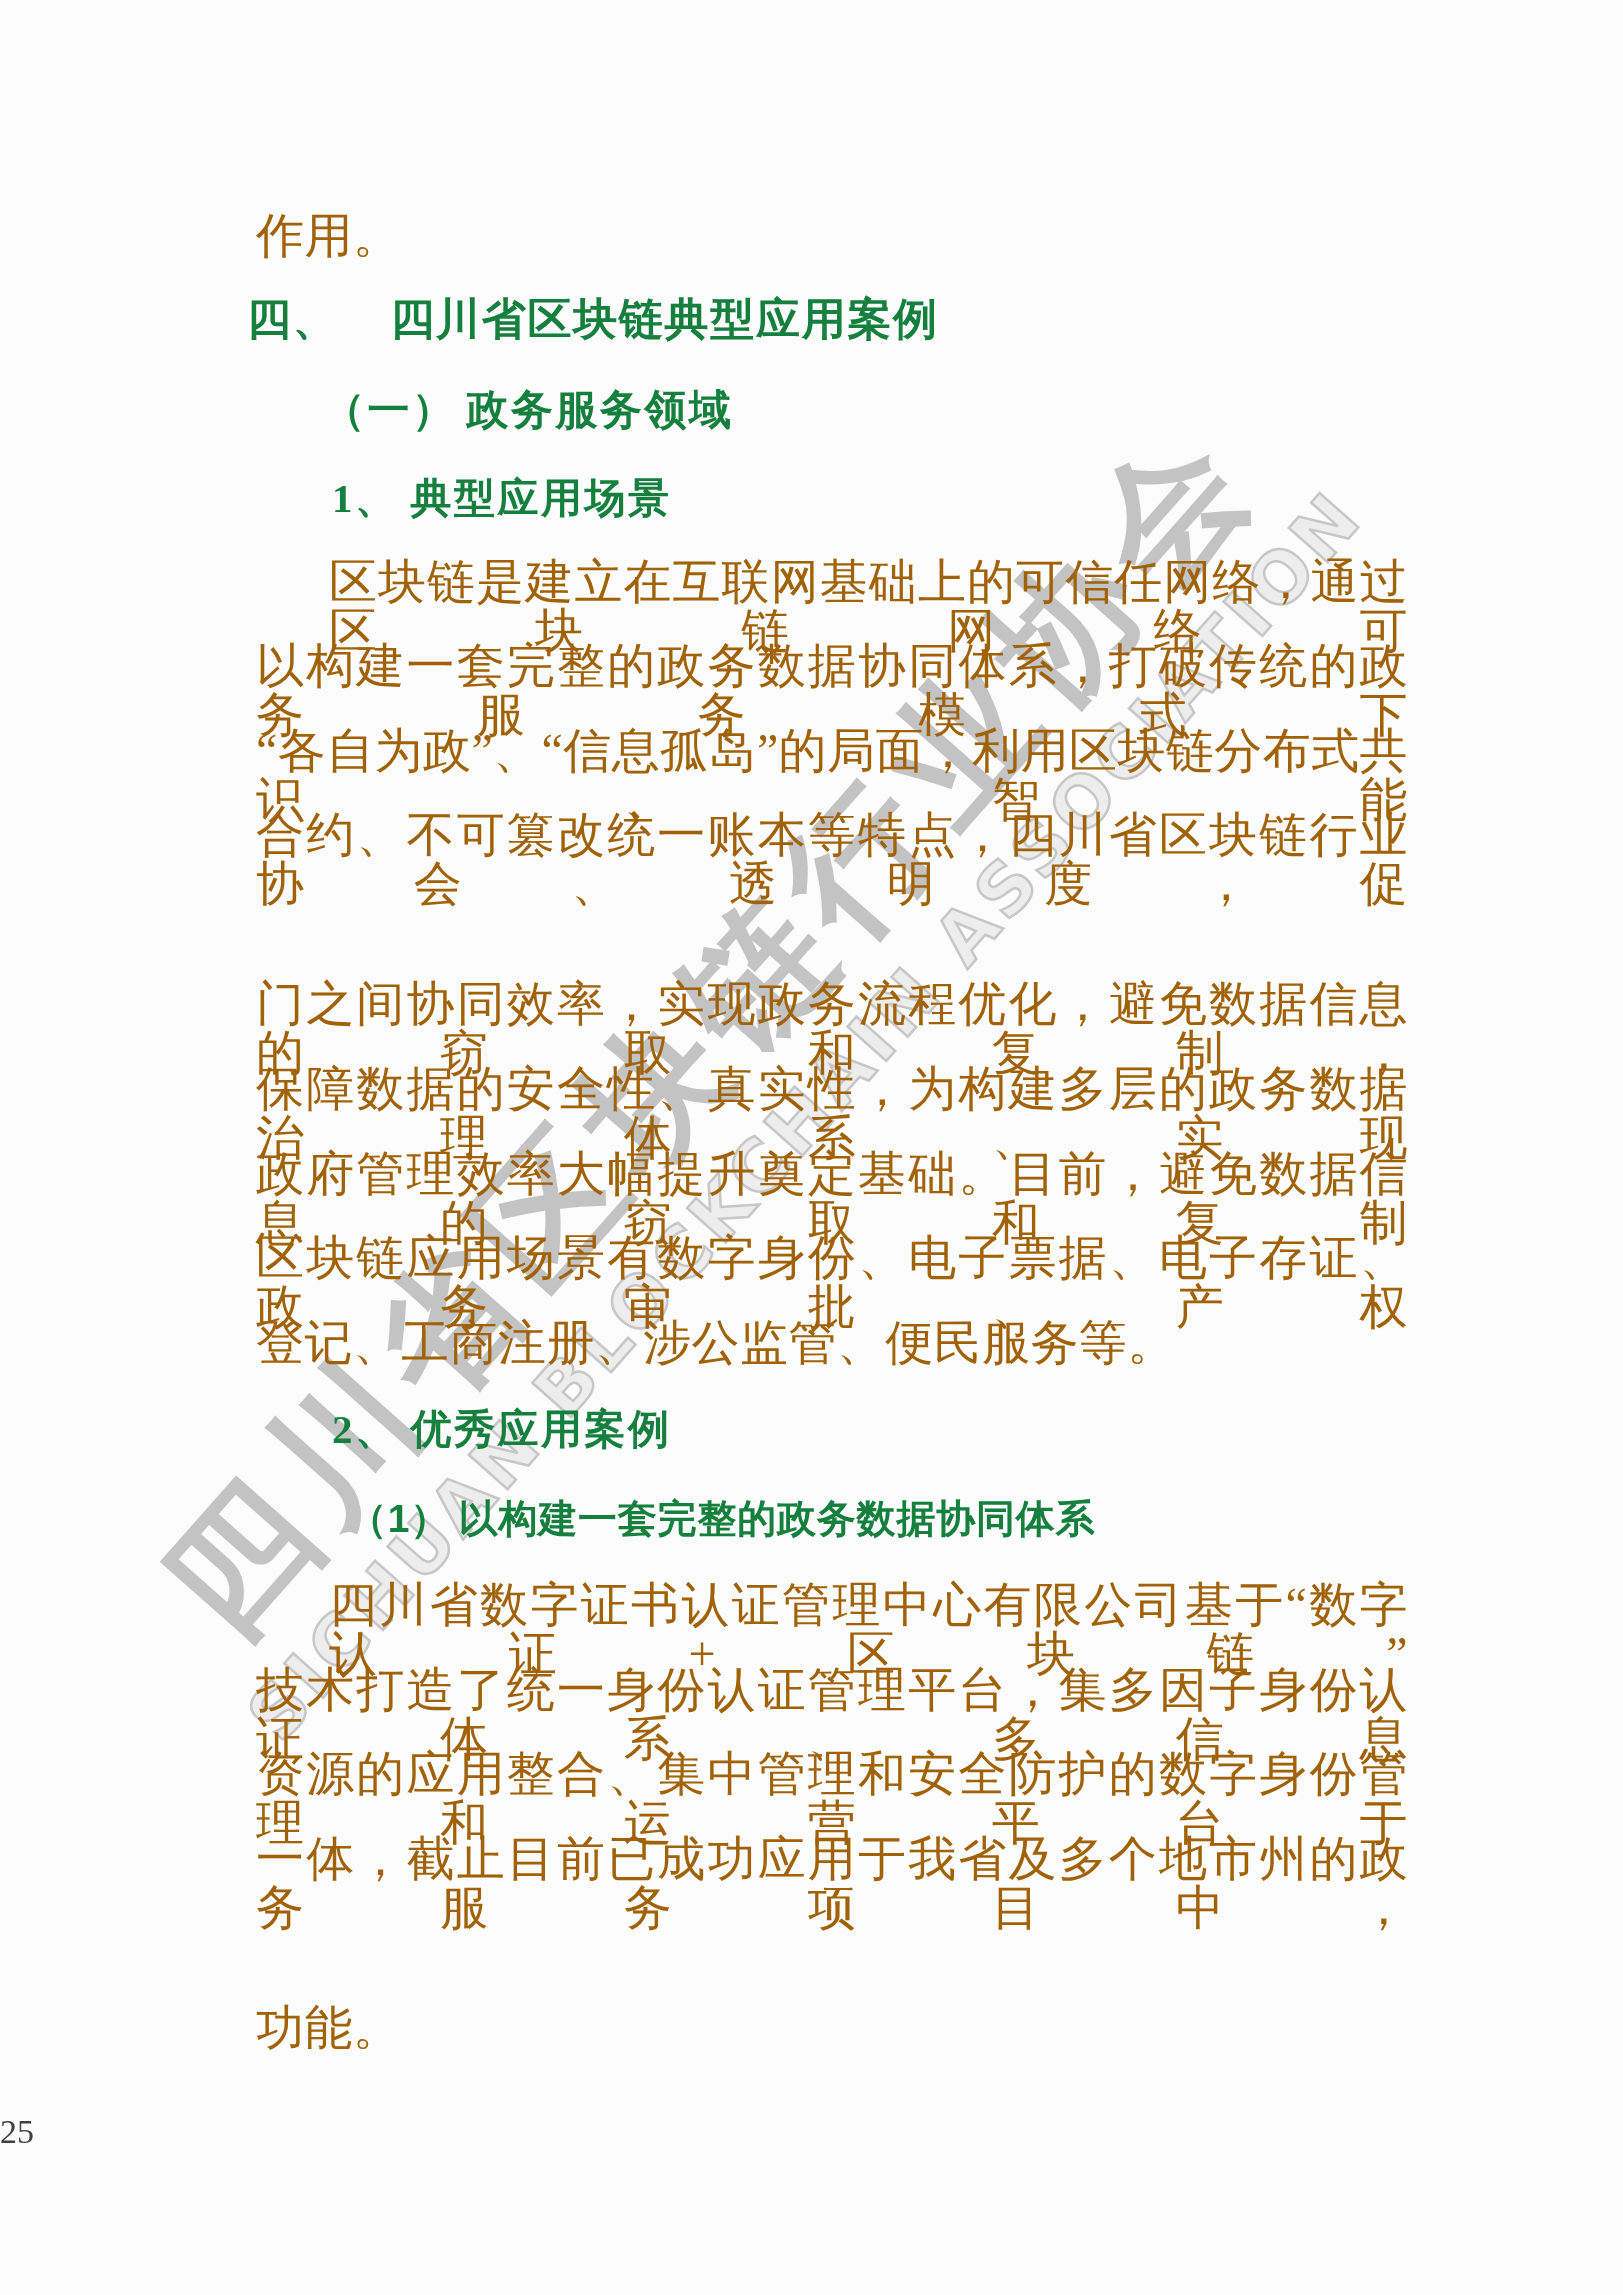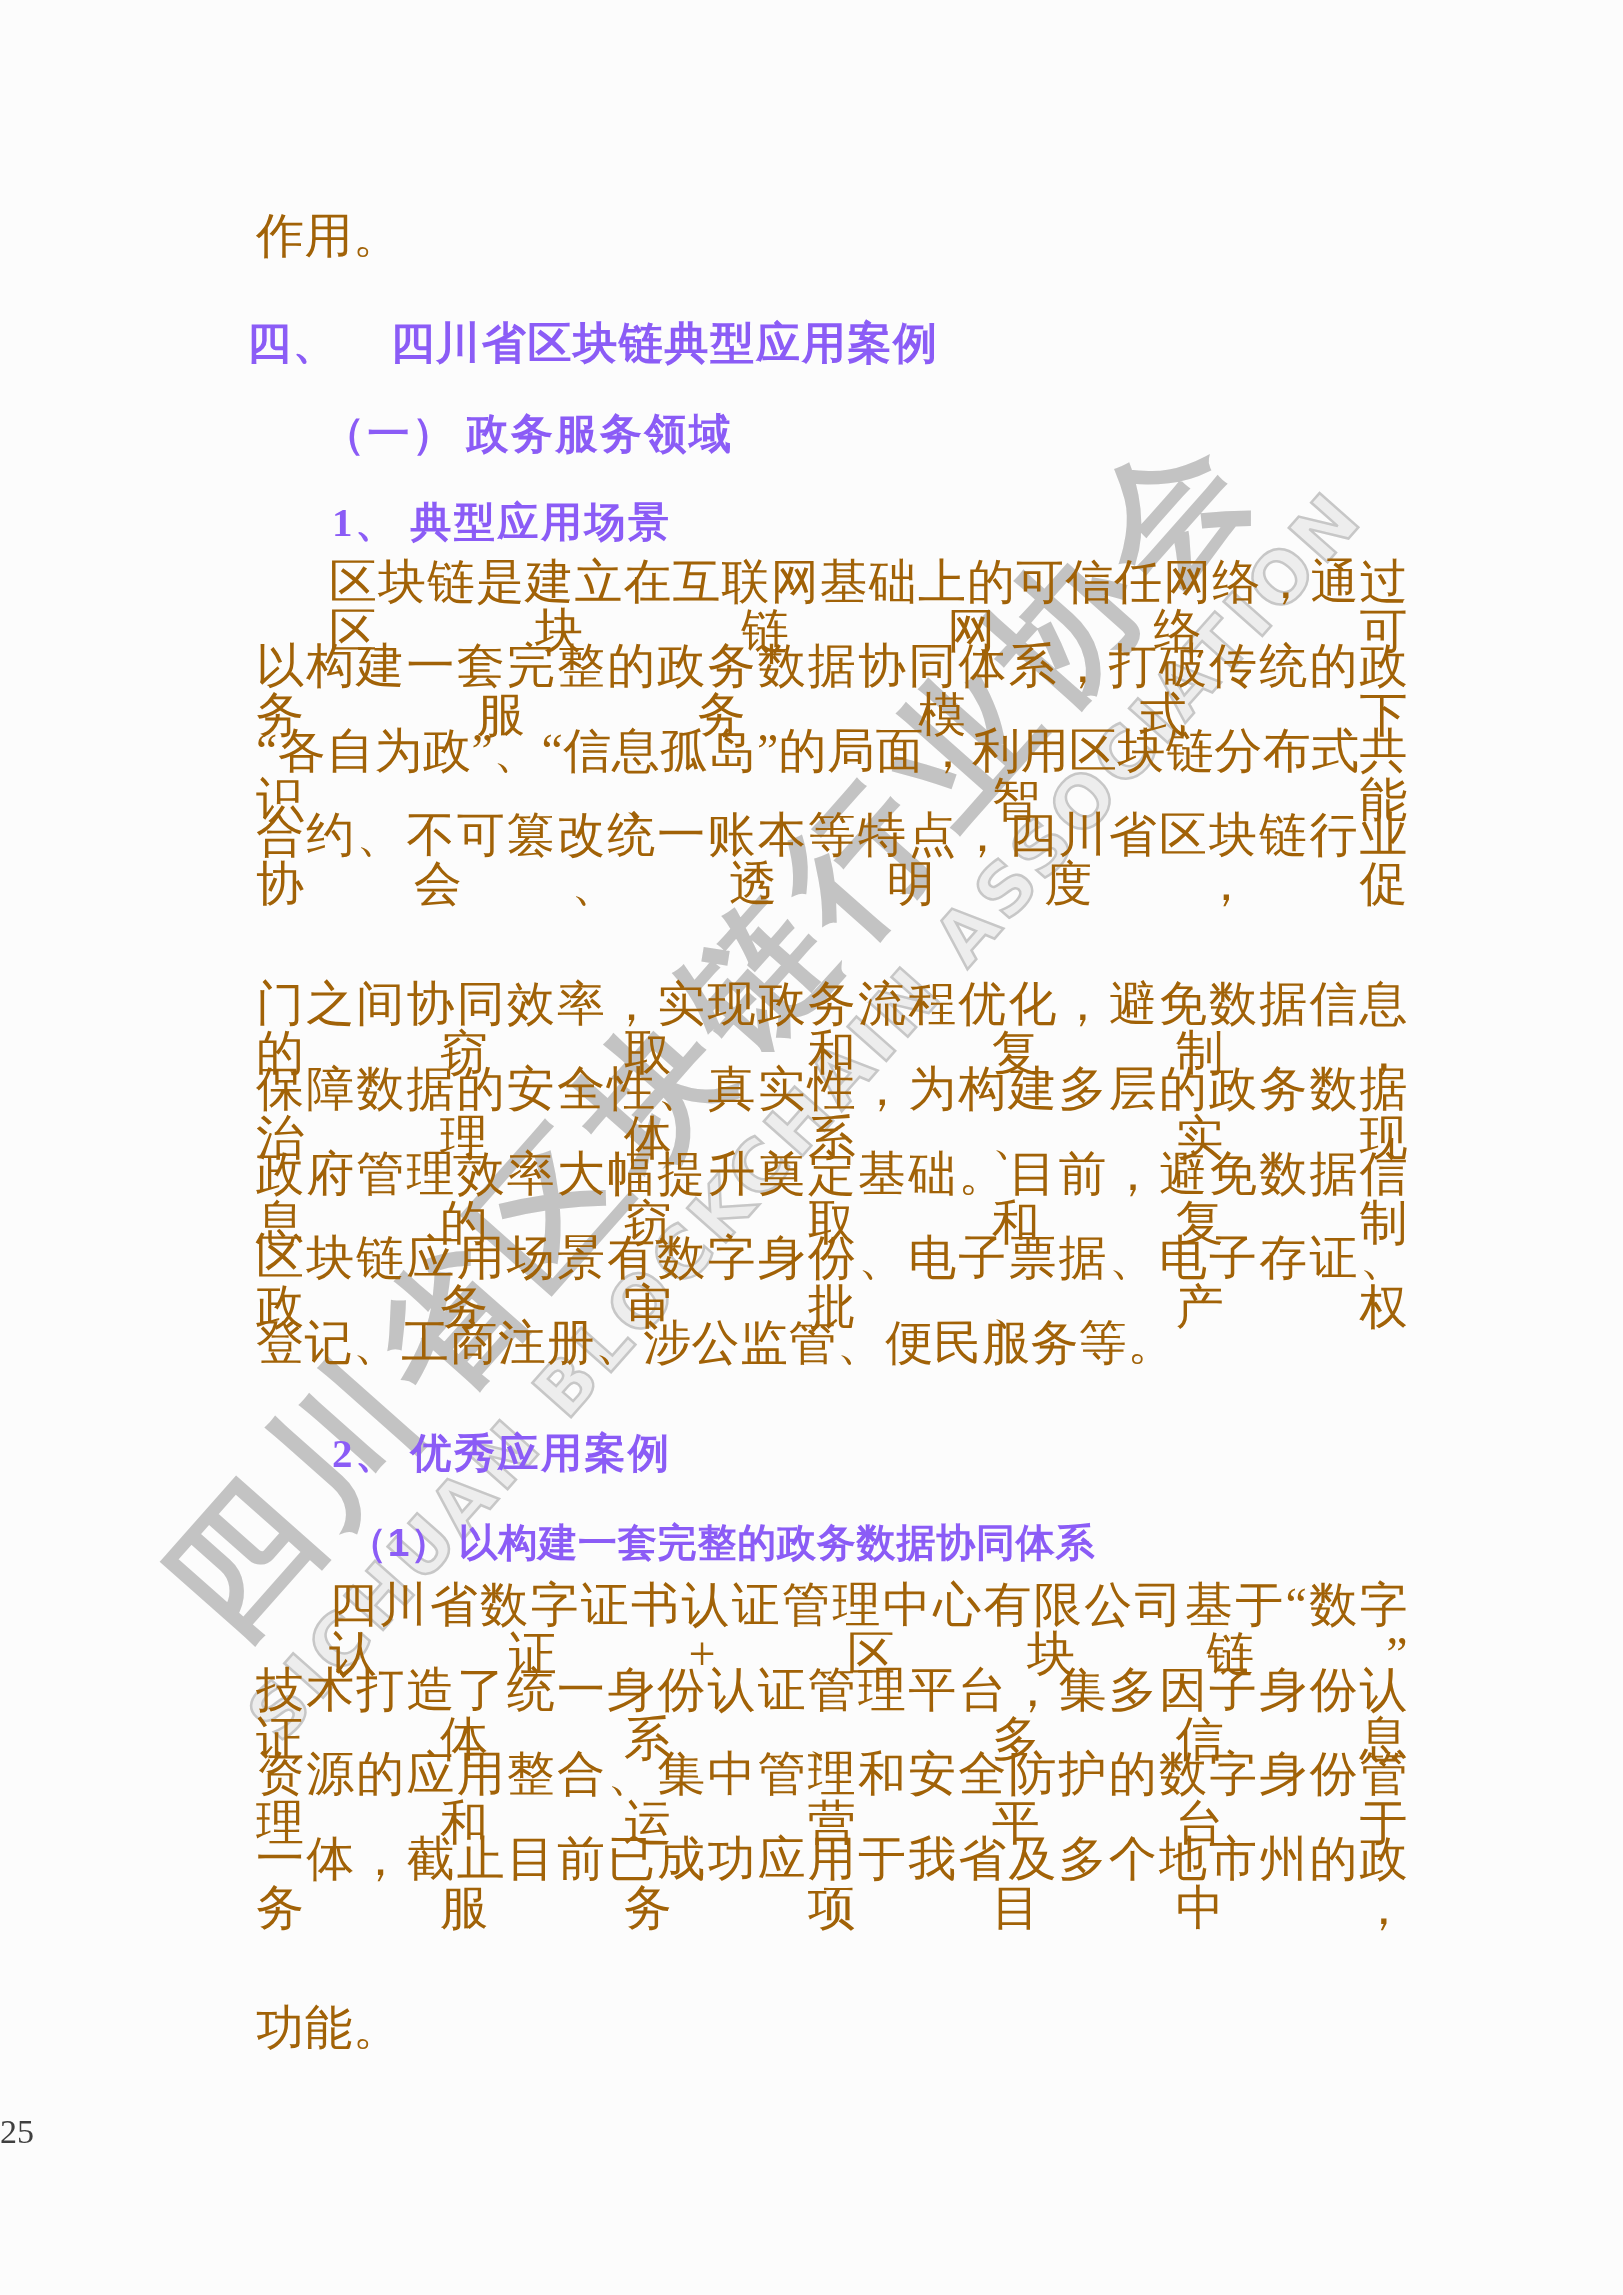--- a/index.html
+++ b/index.html
@@ -57,24 +57,23 @@
     letter-spacing: 0.4px;
     color: #a16207;
     text-align: justify;
     text-align-last: justify;
   }
   .bodyline.first { padding-left: 73px; width: 1079px; }
   .bodyline.last { text-align: left; text-align-last: left; }
 
   .heading {
     position: absolute;
-    color: #8b5cf6;
+    color: #15803d;
     white-space: nowrap;
     line-height: 1.15;
-    margin-top: 24px;
   }
   .h1 {
     left: 247px; top: 294px;
     font-family: "Liberation Sans", "DejaVu Sans", sans-serif;
     font-weight: 700;
     font-size: 44px;
     letter-spacing: 1.7px;
   }
   .h1 .hlabel { margin-right: 52px; }
   .h2 {

